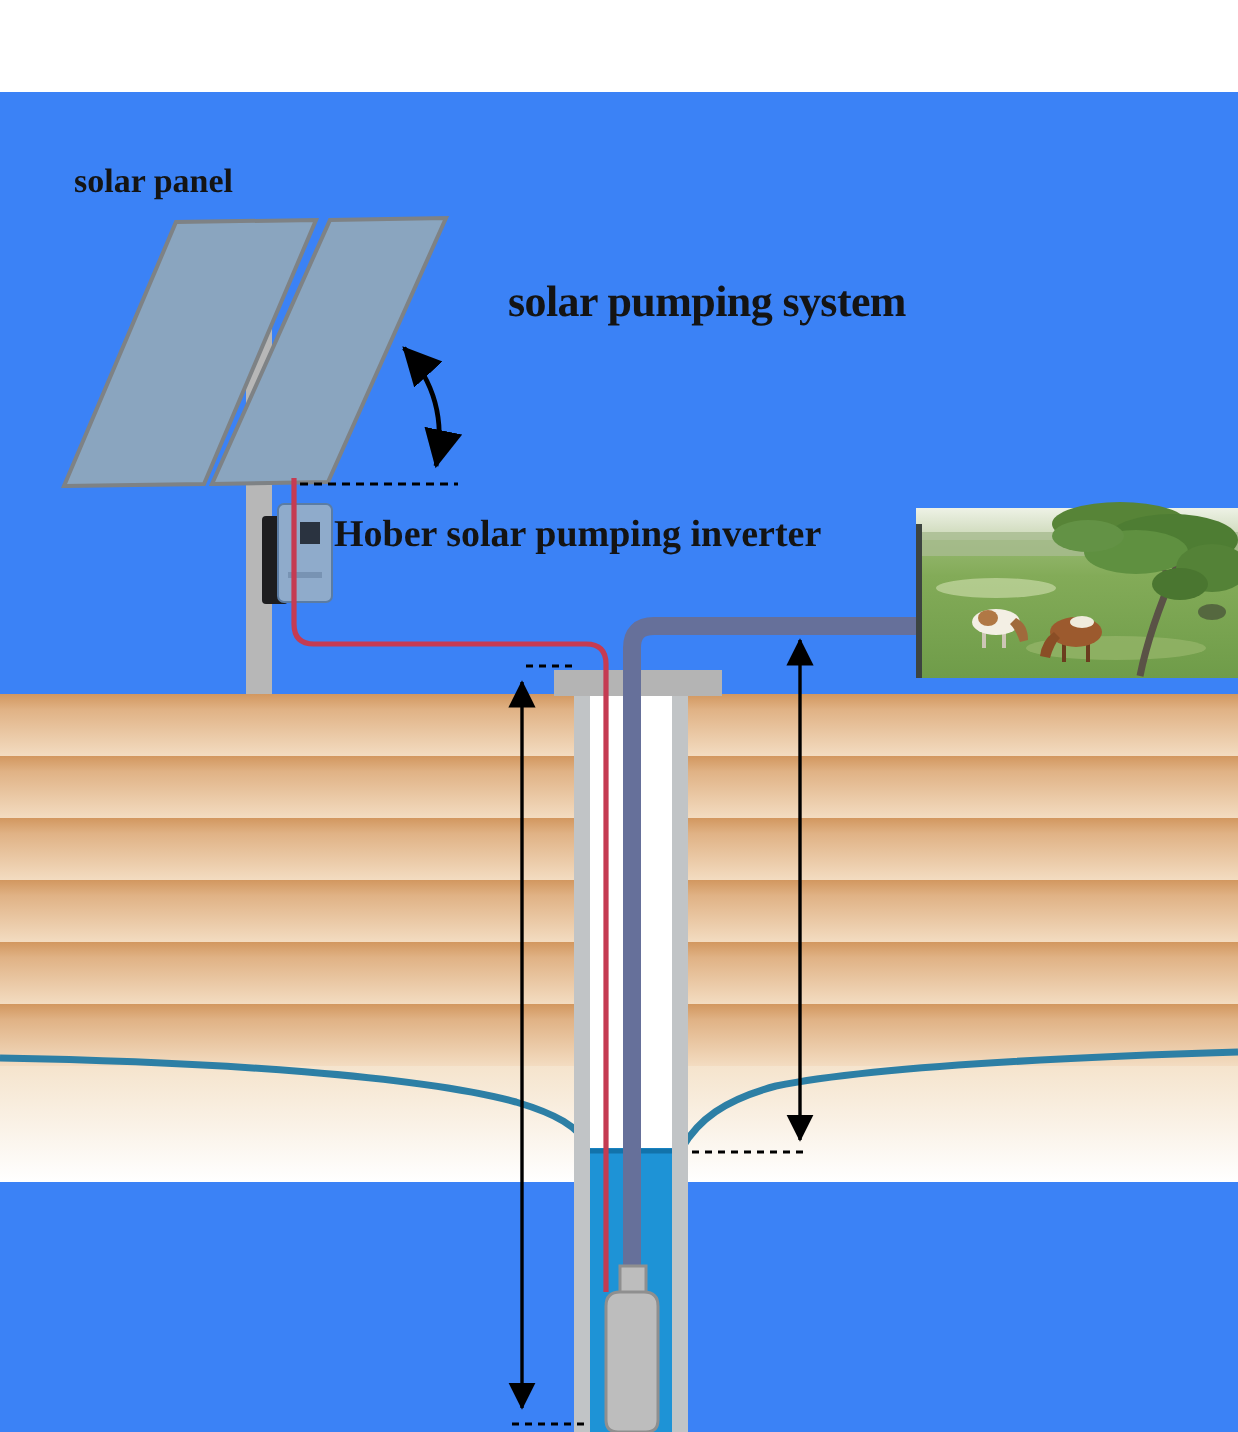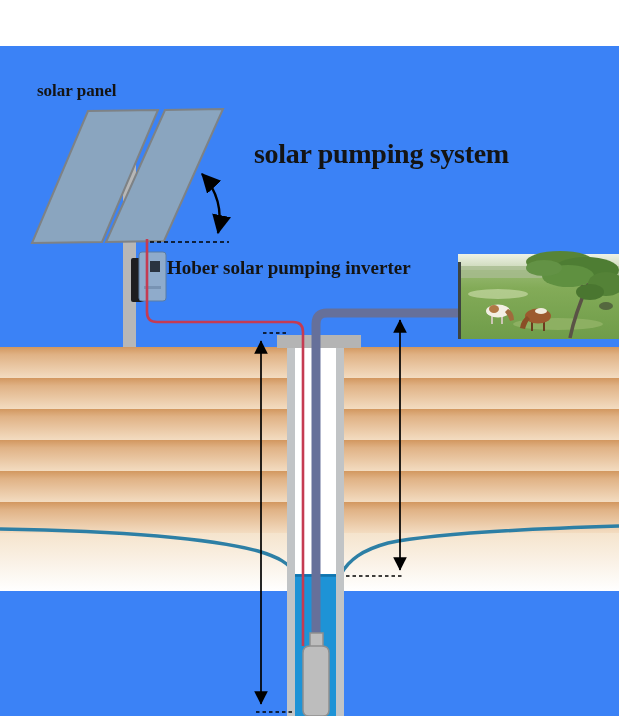--- a/index.html
+++ b/index.html
@@ -1,21 +1,21 @@
 <!DOCTYPE html>
 <html><head>
 <meta charset="utf-8">
 <style>
   html,body{margin:0;padding:0;background:#ffffff;}
   #canvas{position:relative;width:619px;height:716px;background:#3b82f6;overflow:hidden;
           font-family:Liberation Serif, serif;margin-top:46px;}
   svg{position:absolute;left:0;top:0;}
   .lbl{position:absolute;font-weight:bold;color:#141414;white-space:nowrap;}
   .lbl-solar-panel{left:37px;top:35px;font-size:17px;}
-  .lbl-title{left:254px;top:92px;font-size:28px;letter-spacing:-0.3px;}
+  .lbl-title{left:254px;top:92px;font-size:22px;letter-spacing:-0.3px;}
   .lbl-inverter{left:167px;top:211px;font-size:19px;}
   .lbl-ac-pump{left:358px;top:613px;font-size:21px;}
 </style>
 </head>
 <body>
 
 <div id="canvas">
 
 <svg width="619" height="716" viewBox="0 0 619 716">
   <defs>

